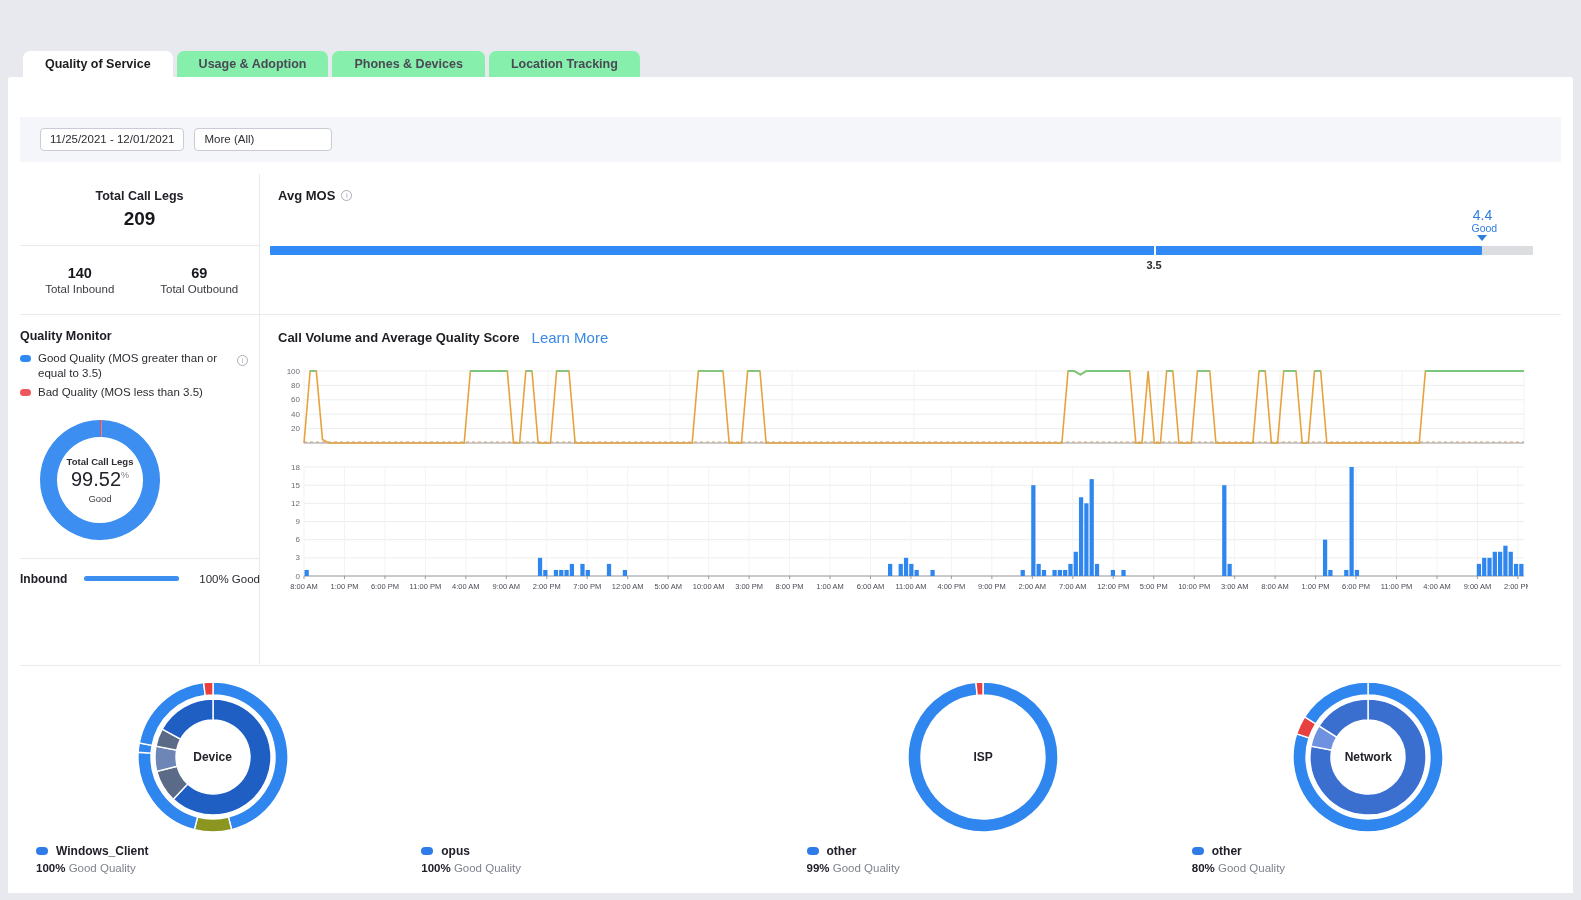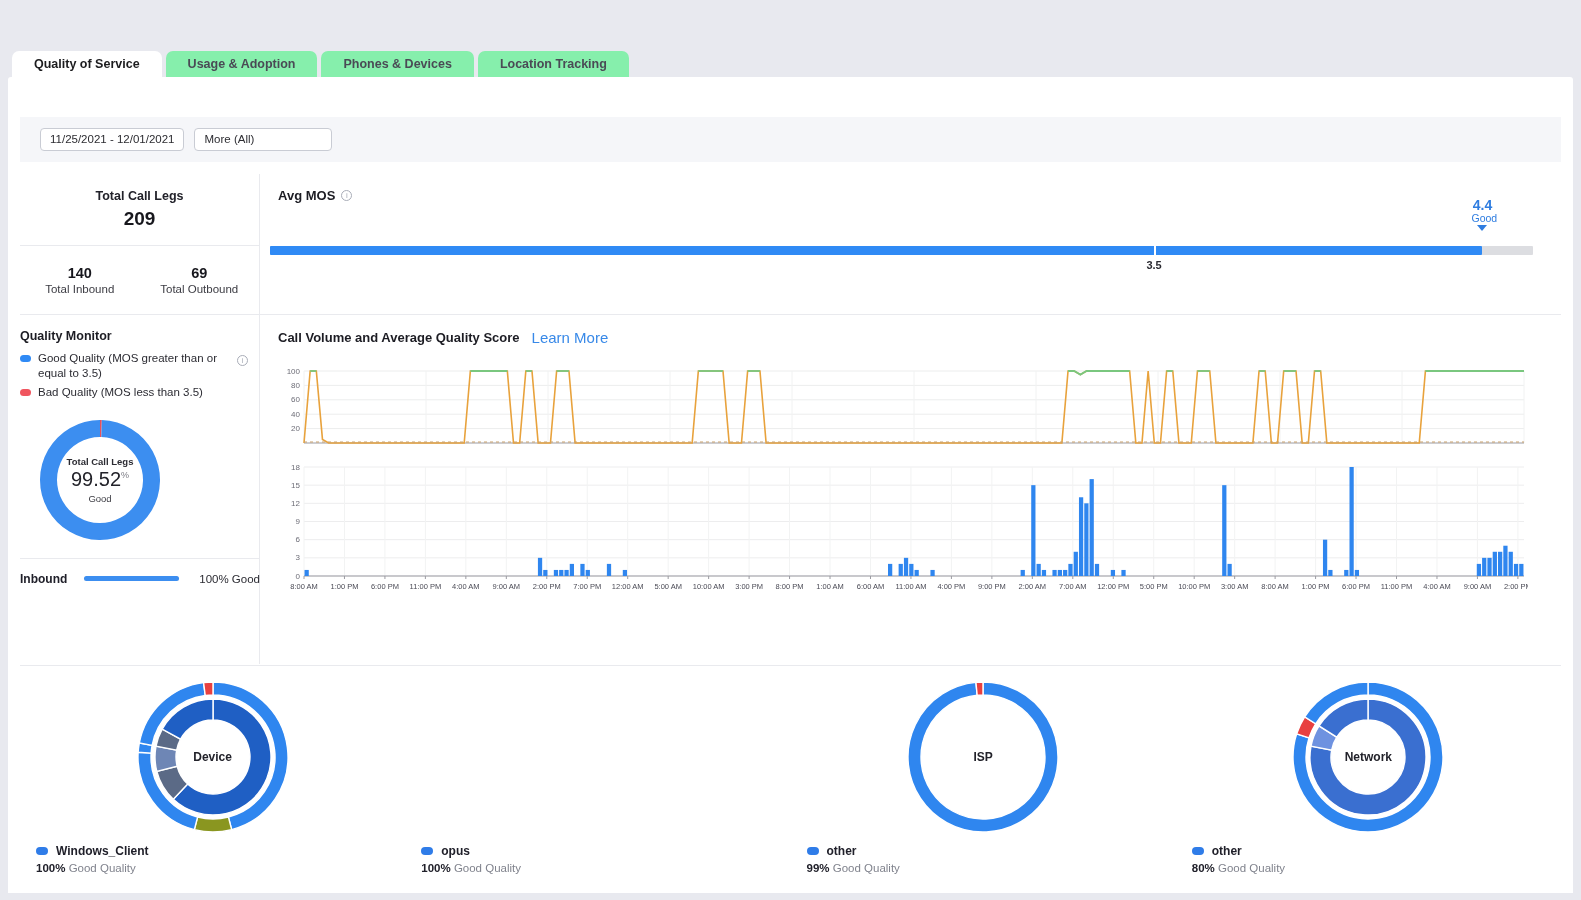--- a/index.html
+++ b/index.html
@@ -10,21 +10,21 @@
     font-family: "Liberation Sans", sans-serif;
     overflow: hidden;
   }
   .page { position: relative; width: 1581px; height: 900px; }
 
   
   .tabbar {
     position: absolute; left: 0; top: 51px;
     width: 1270px; height: 26px;
     display: flex; align-items: flex-end;
-    padding-left: 12px;
+    padding-left: 23px;
   }
   .tab {
     height: 26px; line-height: 26px;
     padding: 0 22px;
     font-size: 12.5px; font-weight: bold;
     color: #4a4a55;
     background: #86efac;
     border-radius: 7px 7px 0 0;
     margin-right: 4px;
     white-space: nowrap;
@@ -124,21 +124,21 @@
     position: absolute; top: 13px;
     font-size: 11px; font-weight: bold; color: #2a2a31;
     transform: translateX(-50%);
   }
   .mos-marker {
     position: absolute; top: 10px;
     width: 40px; text-align: center;
     transform: translateX(-50%);
     color: #2f7de0;
   }
-  .mos-marker .mv { font-size: 14px; font-weight: bold; line-height: 15px; }
+  .mos-marker .mv { font-size: 14px; font-weight: normal; line-height: 15px; margin-top: 10px; }
   .mos-marker .ml { font-size: 10.5px; line-height: 11px; width: 22px; margin: 0 auto; }
   .mos-marker .tri {
     width: 0; height: 0; margin: 1px auto 0;
     border-left: 5px solid transparent;
     border-right: 5px solid transparent;
     border-top: 6px solid #2f7de0;
   }
 
   
   .midrow {

